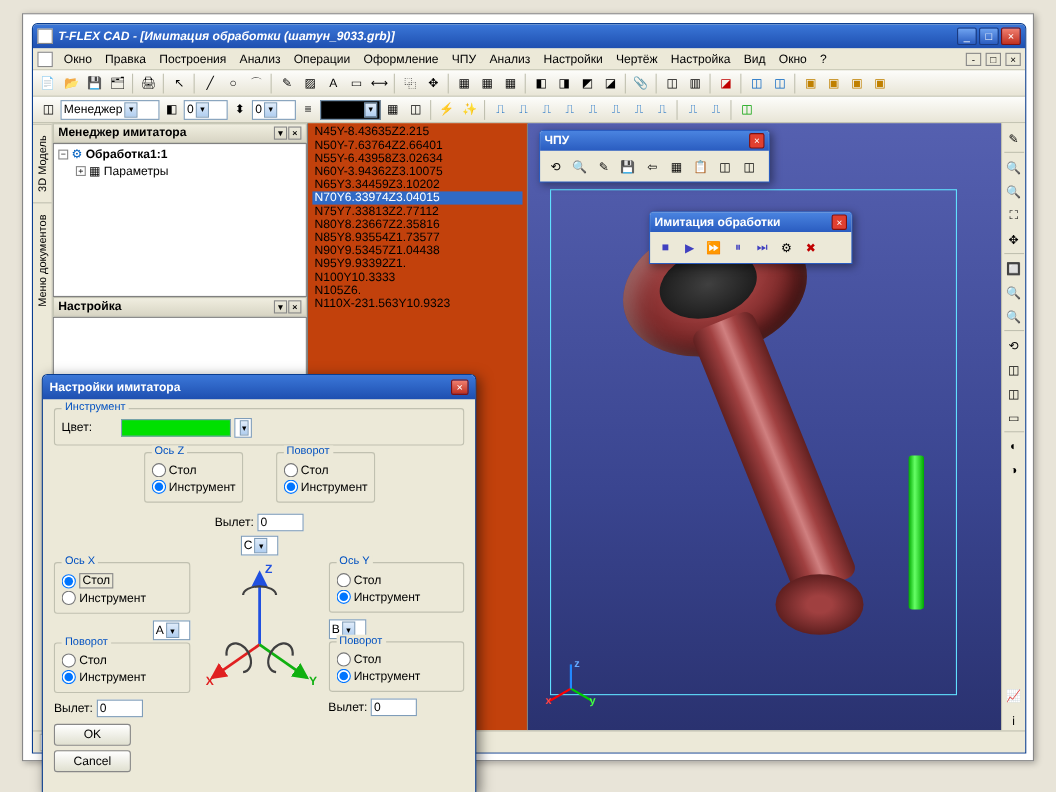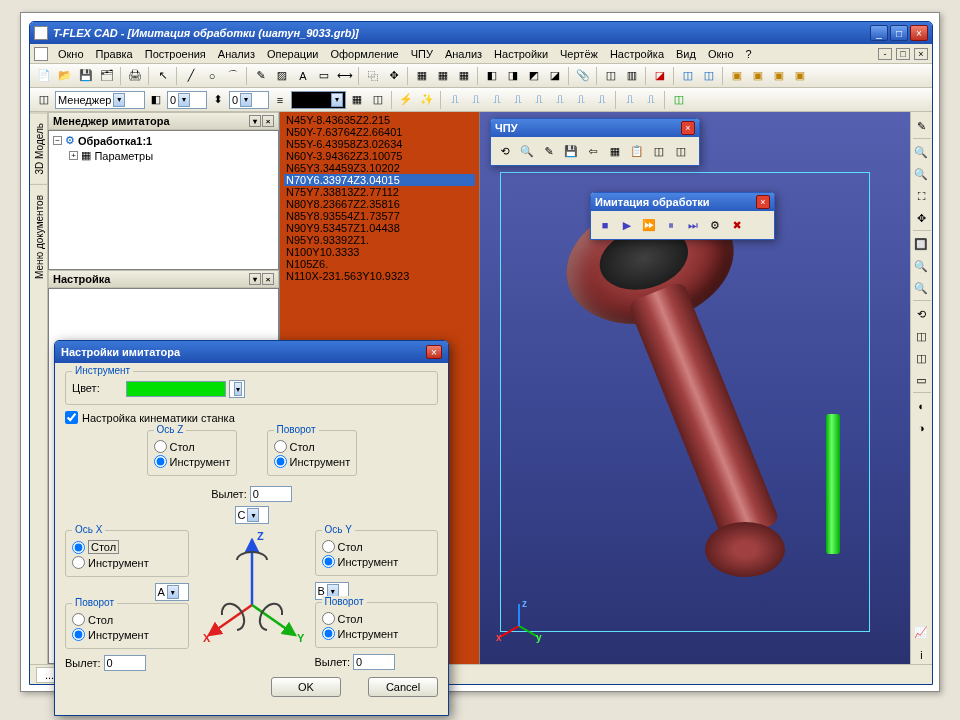--- a/index.html
+++ b/index.html
@@ -45,30 +45,30 @@
 .tool-cyl { position: absolute; right: 70px; bottom: 110px; width: 14px; height: 140px; background: linear-gradient(90deg,#0a0,#6f6 40%,#0a0); border-radius: 3px; }
 .triad { position: absolute; left: 14px; bottom: 14px; width: 50px; height: 50px; }
 .triad .ax { position: absolute; left: 25px; top: 25px; width: 22px; height: 2px; transform-origin: left center; }
 .triad .lbl { position: absolute; font-size: 10px; font-weight: bold; }
 .righttool { width: 22px; background: #ece9d8; border-left: 1px solid #c0c0b0; display: flex; flex-direction: column; align-items: center; padding-top: 4px; gap: 2px; }
 .floatwin { position: absolute; border: 1px solid #2a5cc0; background: #ece9d8; border-radius: 4px 4px 0 0; box-shadow: 2px 2px 8px rgba(0,0,0,0.4); }
 .floatwin .fwhdr { height: 18px; background: linear-gradient(#4a84e0,#2a5cc0); color: #fff; display: flex; align-items: center; padding: 0 4px; font-size: 10px; border-radius: 3px 3px 0 0; }
 .floatwin .fwhdr .fwtitle { flex: 1; font-weight: bold; }
 .floatwin .fwhdr .fwclose { width: 14px; height: 14px; background: #e04030; border: 1px solid #801010; border-radius: 2px; cursor: pointer; display: flex; align-items: center; justify-content: center; color: #fff; font-size: 9px; }
 .floatwin .fwbody { padding: 4px; display: flex; gap: 2px; }
-.dlg { position: absolute; left: 54px; top: 340px; width: 395px; border: 1px solid #0a3d8f; border-radius: 5px 5px 0 0; background: #ece9d8; box-shadow: 3px 3px 12px rgba(0,0,0,0.5); z-index: 100; }
+.dlg { position: absolute; left: 38px; top: 340px; width: 395px; border: 1px solid #0a3d8f; border-radius: 5px 5px 0 0; background: #ece9d8; box-shadow: 3px 3px 12px rgba(0,0,0,0.5); z-index: 100; }
 .dlg .dlghdr { height: 22px; background: linear-gradient(#3b77d8,#1e4fb0); color: #fff; display: flex; align-items: center; padding: 0 6px; border-radius: 4px 4px 0 0; }
 .dlg .dlghdr .dlgtitle { flex: 1; font-weight: bold; }
 .dlg .dlgbody { padding: 8px 10px; }
 .grp { border: 1px solid #c0c0b0; border-radius: 3px; padding: 8px 6px 6px; margin-bottom: 6px; position: relative; }
 .grp .grptitle { position: absolute; top: -7px; left: 6px; background: #ece9d8; padding: 0 3px; color: #0050c0; font-size: 10px; }
 .colorswatch { width: 100px; height: 16px; background: #00e000; border: 1px solid #7f9db9; display: inline-block; vertical-align: middle; }
 .radio { display: flex; align-items: center; gap: 3px; padding: 1px 0; }
 .radio input { margin: 0; }
-.dlgbtns { display: flex; justify-content: flex-end; gap: 27px; padding: 6px 0 10px; }
+.dlgbtns { display: flex; justify-content: flex-end; gap: 4px; padding: 6px 0 10px; flex-direction: column; }
 .dlgbtn { width: 70px; height: 20px; border: 1px solid #888; background: linear-gradient(#fff,#e0e0d0); border-radius: 3px; cursor: pointer; }
 .cols { display: flex; gap: 8px; }
 .col { flex: 1; }
 .numbox { width: 42px; height: 16px; border: 1px solid #7f9db9; background: #fff; padding: 0 2px; }
 .chk { display: flex; align-items: center; gap: 4px; }
 .statusbar { position: absolute; bottom: 0; left: 0; right: 0; height: 20px; background: #ece9d8; border-top: 1px solid #c0c0b0; display: flex; align-items: center; padding: 0 6px; font-size: 10px; }
 </style>
 </head>
 <body>
 
@@ -343,24 +343,20 @@
     <div class="grp">
       <span class="grptitle">Инструмент</span>
       <span>Цвет:</span>
       <span style="display:inline-block;width:20px"></span>
       <span class="colorswatch"></span>
       <span class="combo" style="width:16px;display:inline-flex;vertical-align:middle">
           <div class="arrow">▾</div>
         </span>
     </div>
 
-    <label class="chk">
-      <input type="checkbox" checked="" style="">
-      <span>Настройка кинематики станка</span>
-    </label>
 
     <div class="cols" style="margin-top:6px;justify-content:center;gap:30px">
       <div class="grp" style="width:90px">
         <span class="grptitle">Ось Z</span>
         <label class="radio">
             <input type="radio" name="z" style="">
             <span>Стол</span>
           </label>
         <label class="radio">
             <input type="radio" name="z" checked="" style="">

